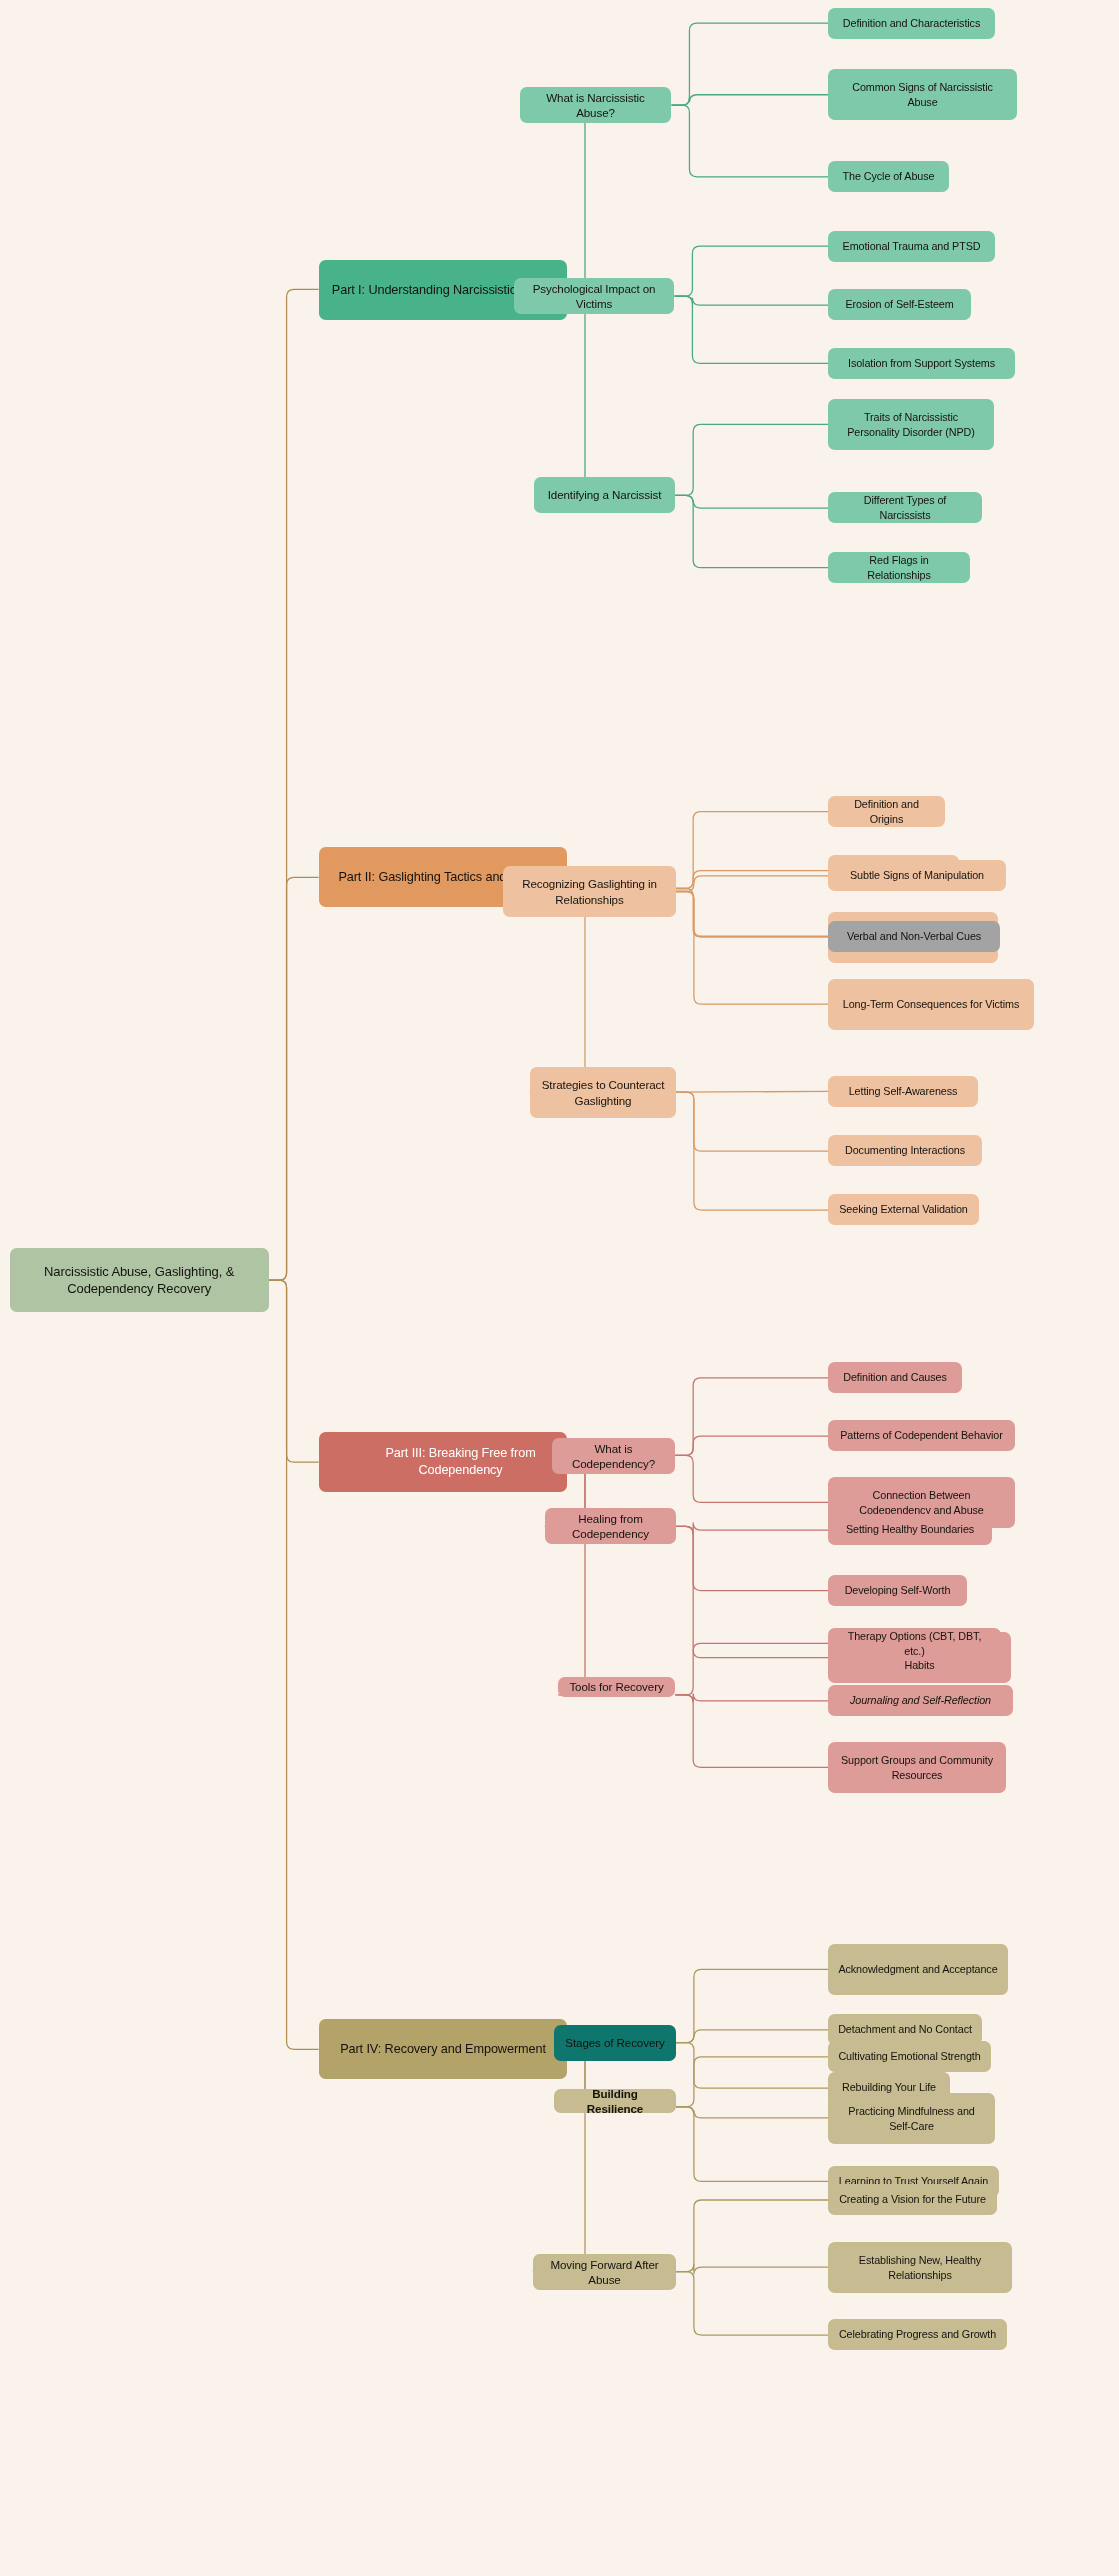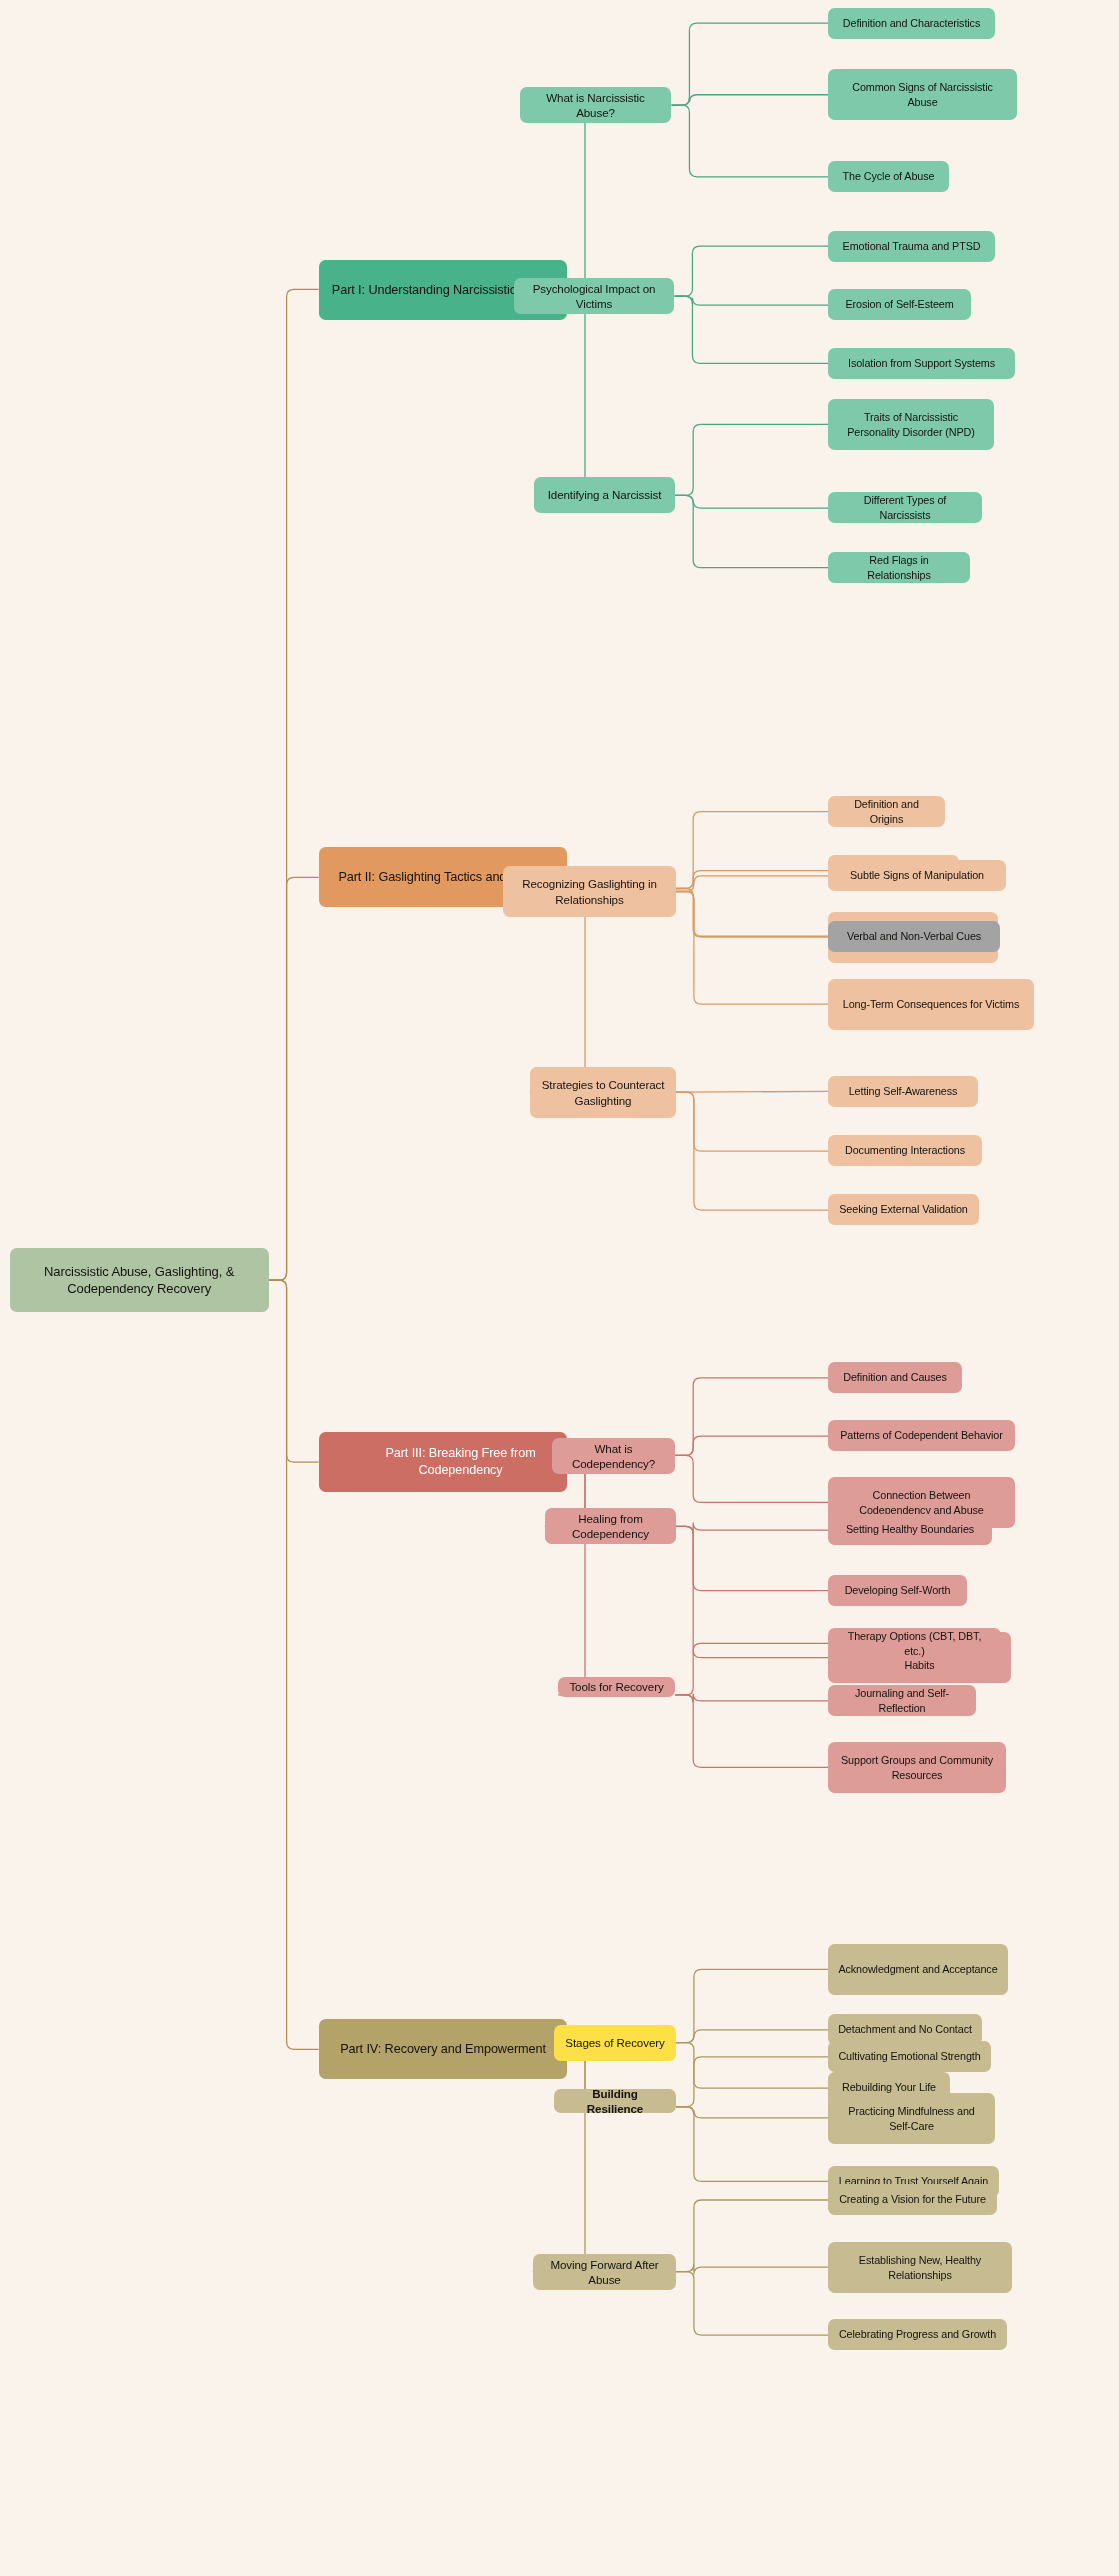--- a/index.html
+++ b/index.html
@@ -194,30 +194,30 @@
       </div>
       <div class="node leaf" style="left: 828px; top: 1632px; width: 183px; height: 51px; background: rgb(221, 156, 151);">
         <span>Letting Go of People-Pleasing Habits</span>
       </div>
       <div class="node sub" style="left: 558px; top: 1677px; width: 117px; height: 20px; background: rgb(221, 156, 151);">
         <span>Tools for Recovery</span>
       </div>
       <div class="node leaf" style="left: 828px; top: 1628px; width: 173px; height: 31px; background: rgb(221, 156, 151);">
         <span>Therapy Options (CBT, DBT, etc.)</span>
       </div>
-      <div class="node leaf" style="left: 828px; top: 1685px; width: 148px; height: 31px; background: rgb(221, 156, 151);">
+      <div class="node leaf" style="left: 828px; top: 1685px; width: 185px; height: 31px; background: rgb(221, 156, 151); font-style: italic;">
         <span>Journaling and Self-Reflection</span>
       </div>
       <div class="node leaf" style="left: 828px; top: 1742px; width: 178px; height: 51px; background: rgb(221, 156, 151);">
         <span>Support Groups and Community Resources</span>
       </div>
       <div class="node branch" style="left: 319px; top: 2019px; width: 248px; height: 60px; background: rgb(179, 163, 105);">
         <span>Part IV: Recovery and Empowerment</span>
       </div>
-      <div class="node sub" style="left: 554px; top: 2025px; width: 122px; height: 36px; background: #fde047;">
+      <div class="node sub" style="left: 554px; top: 2025px; width: 122px; height: 36px; background: #0f766e;">
         <span>Stages of Recovery</span>
       </div>
       <div class="node leaf" style="left: 828px; top: 1944px; width: 180px; height: 51px; background: rgb(198, 187, 145);">
         <span>Acknowledgment and Acceptance</span>
       </div>
       <div class="node leaf" style="left: 828px; top: 2014px; width: 154px; height: 31px; background: rgb(198, 187, 145);">
         <span>Detachment and No Contact</span>
       </div>
       <div class="node leaf" style="left: 828px; top: 2072px; width: 122px; height: 31px; background: rgb(198, 187, 145);">
         <span>Rebuilding Your Life</span>

